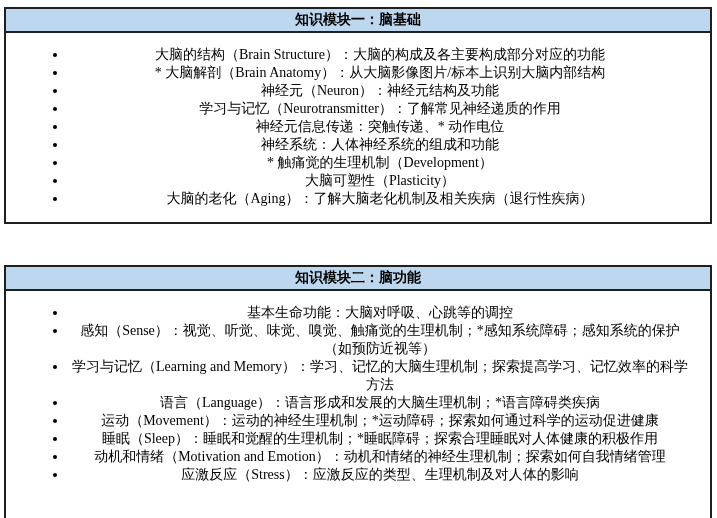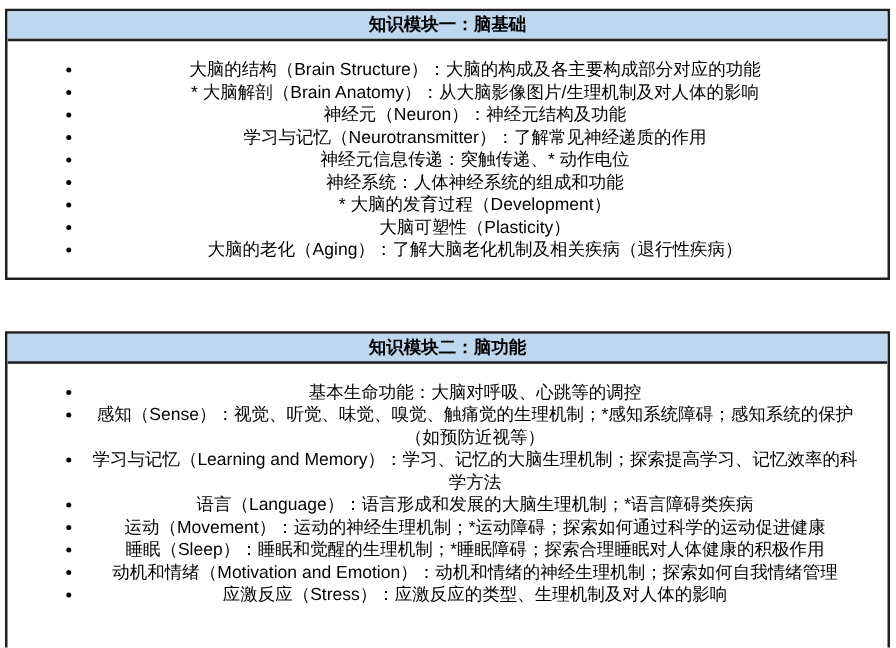--- a/index.html
+++ b/index.html
@@ -11,20 +11,21 @@
     width: 717px;
     height: 518px;
     font-family: "Liberation Sans", "DejaVu Sans", sans-serif;
     color: #000000;
     overflow: hidden;
   }
   .page {
     position: relative;
     width: 717px;
     height: 518px;
+    font-family: Liberation Serif, serif;
   }
   .module-box {
     position: absolute;
     left: 4px;
     width: 708px;
     box-sizing: border-box;
     border: 2px solid #1f1f1f;
     background: #ffffff;
     overflow: hidden;
   }
@@ -61,26 +62,26 @@
 
 <div class="page">
 
   <section class="module-box first">
     <header class="module-header">
       <span>知识模块一：脑基础</span>
     </header>
     <div class="module-body">
       <ul class="module-list">
           <li>大脑的结构（Brain Structure）：大脑的构成及各主要构成部分对应的功能</li>
-          <li>* 大脑解剖（Brain Anatomy）：从大脑影像图片/生理机制及对人体的影响</li>
+          <li>* 大脑解剖（Brain Anatomy）：从大脑影像图片/标本上识别大脑内部结构</li>
           <li>神经元（Neuron）：神经元结构及功能</li>
           <li>学习与记忆（Neurotransmitter）：了解常见神经递质的作用</li>
           <li>神经元信息传递：突触传递、* 动作电位</li>
           <li>神经系统：人体神经系统的组成和功能</li>
-          <li>* 大脑的发育过程（Development）</li>
+          <li>* 触痛觉的生理机制（Development）</li>
           <li>大脑可塑性（Plasticity）</li>
           <li>大脑的老化（Aging）：了解大脑老化机制及相关疾病（退行性疾病）</li>
         </ul>
     </div>
   </section>
 
   <section class="module-box second">
     <header class="module-header">
       <span>知识模块二：脑功能</span>
     </header>

